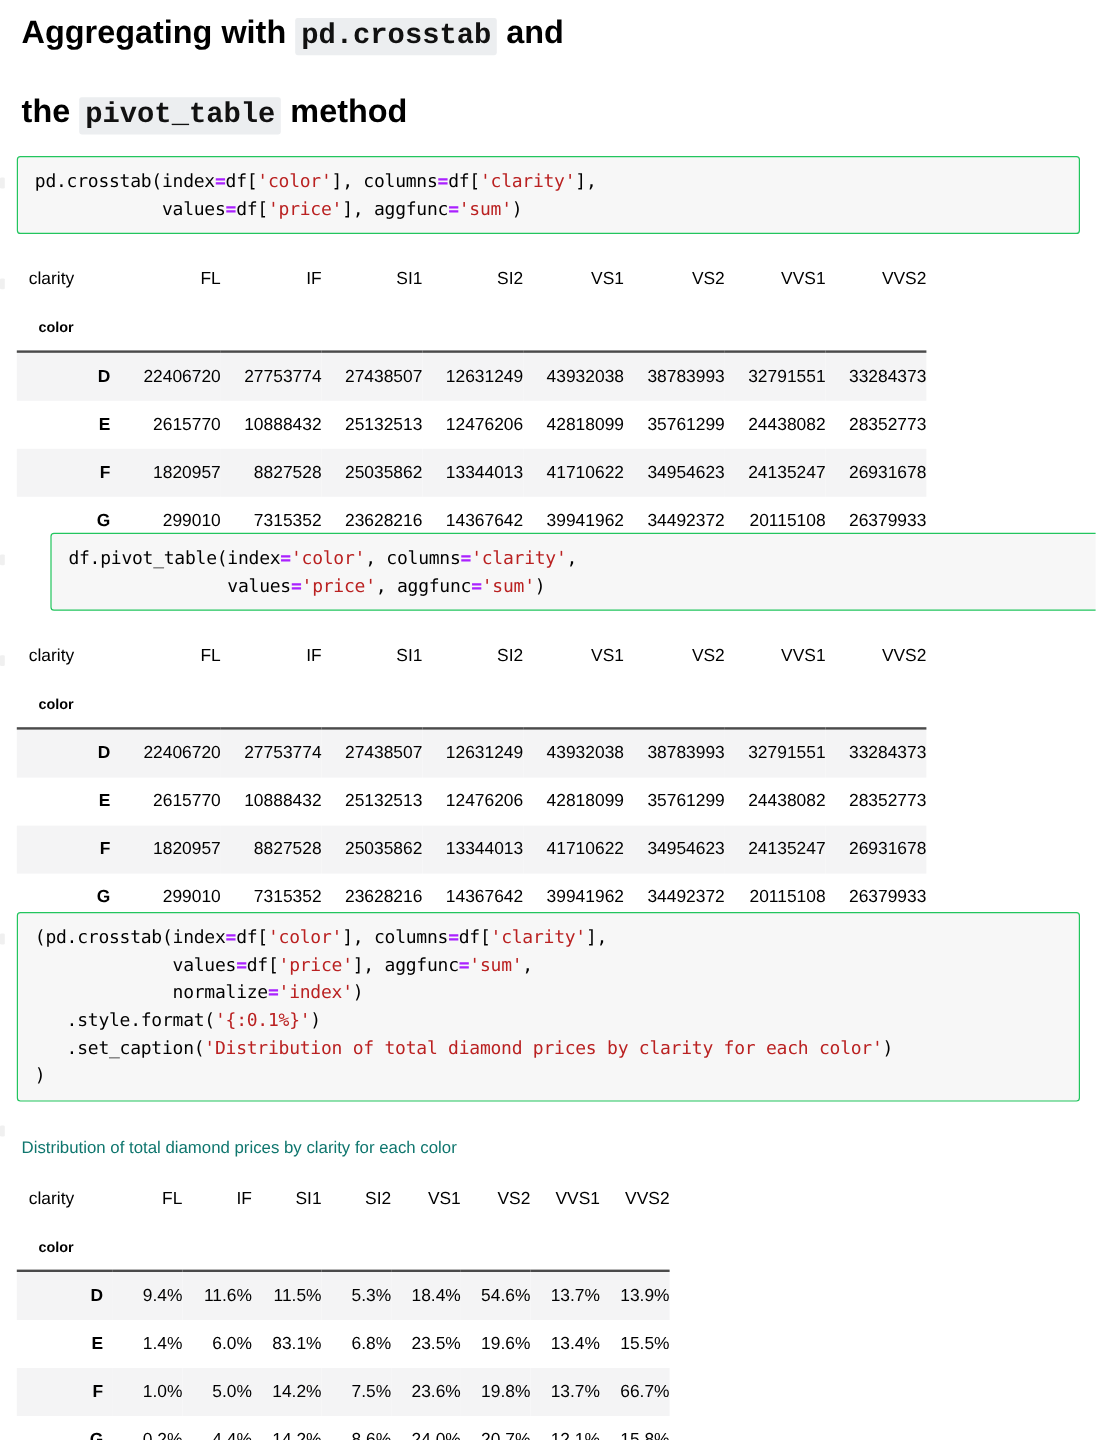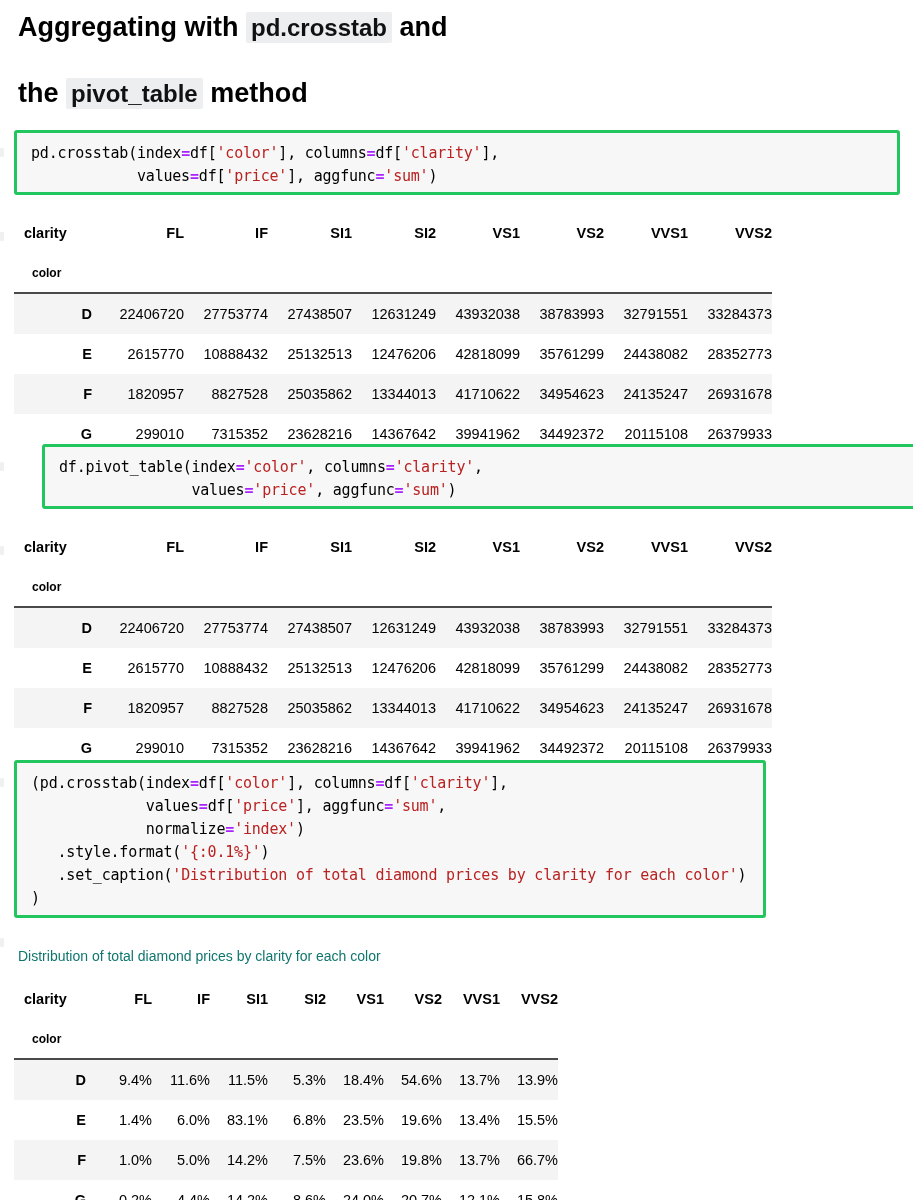--- a/index.html
+++ b/index.html
@@ -30,36 +30,36 @@
     line-height: 1.15;
     color: #000;
     margin: 0;
     padding: 0;
     white-space: nowrap;
   }
   .heading-line-1 { position: absolute; left: 18px; top: 12px; }
   .heading-line-2 { position: absolute; left: 18px; top: 78px; }
 
   .inline-code {
-    font-family: Liberation Sans, sans-serif;
+    font-family: Liberation Mono, monospace;
     font-size: 24px;
     font-weight: bold;
     background: #eceef0;
     padding: 2px 5px;
     border-radius: 2px;
     color: #111;
     letter-spacing: 0px;
   }
 
   
   .code-cell {
     position: absolute;
     left: 14px;
     background: #f7f7f7;
-    border: 3px solid #22c55e;
+    border: 1px solid #22c55e;
     border-radius: 3px;
     box-sizing: border-box;
     padding: 9px 14px 11px 14px;
   }
   .code-cell pre {
     margin: 0;
     font-family: "DejaVu Sans Mono", monospace;
     font-size: 15px;
     line-height: 23px;
     color: #000000;
@@ -87,21 +87,21 @@
     font-family: "Liberation Sans", sans-serif;
     font-size: 14px;
     color: #000000;
   }
   .out-table th, .out-table td {
     padding: 0;
     border: none;
     white-space: nowrap;
   }
   .out-table .hdr-row th {
-    font-weight: bold;
+    font-weight: normal;
     font-size: 14.5px;
     text-align: right;
     height: 42px;
     vertical-align: middle;
   }
   .out-table .hdr-row th.corner {
     text-align: left;
     padding-left: 10px;
   }
   .out-table .idxname-row th {
@@ -339,21 +339,21 @@
         <td>14367642</td>
         <td>39941962</td>
         <td>34492372</td>
         <td>20115108</td>
         <td>26379933</td>
       </tr>
     </tbody>
   </table>
 
   <div class="gutter-mark" style="top:778px;"></div>
-  <div class="code-cell" style="top:760px; width:752px; height:158px;">
+  <div class="code-cell" style="top:760px; width:886px; height:158px;">
     <pre><span class="tok-punc">(pd.crosstab(index</span><span class="tok-op">=</span><span class="tok-punc">df[</span><span class="tok-str">'color'</span><span class="tok-punc">], columns</span><span class="tok-op">=</span><span class="tok-punc">df[</span><span class="tok-str">'clarity'</span><span class="tok-punc">],</span>
 <span class="tok-punc">             values</span><span class="tok-op">=</span><span class="tok-punc">df[</span><span class="tok-str">'price'</span><span class="tok-punc">], aggfunc</span><span class="tok-op">=</span><span class="tok-str">'sum'</span><span class="tok-punc">,</span>
 <span class="tok-punc">             normalize</span><span class="tok-op">=</span><span class="tok-str">'index'</span><span class="tok-punc">)</span>
 <span class="tok-punc">   .style.format(</span><span class="tok-str">'{:0.1%}'</span><span class="tok-punc">)</span>
 <span class="tok-punc">   .set_caption(</span><span class="tok-str">'Distribution of total diamond prices by clarity for each color'</span><span class="tok-punc">)</span>
 <span class="tok-punc">)</span></pre>
   </div>
 
   <div class="gutter-mark" style="top:938px;"></div>
   <div class="caption" style="top:948px; left:18px;">Distribution of total diamond prices by clarity for each color</div>

